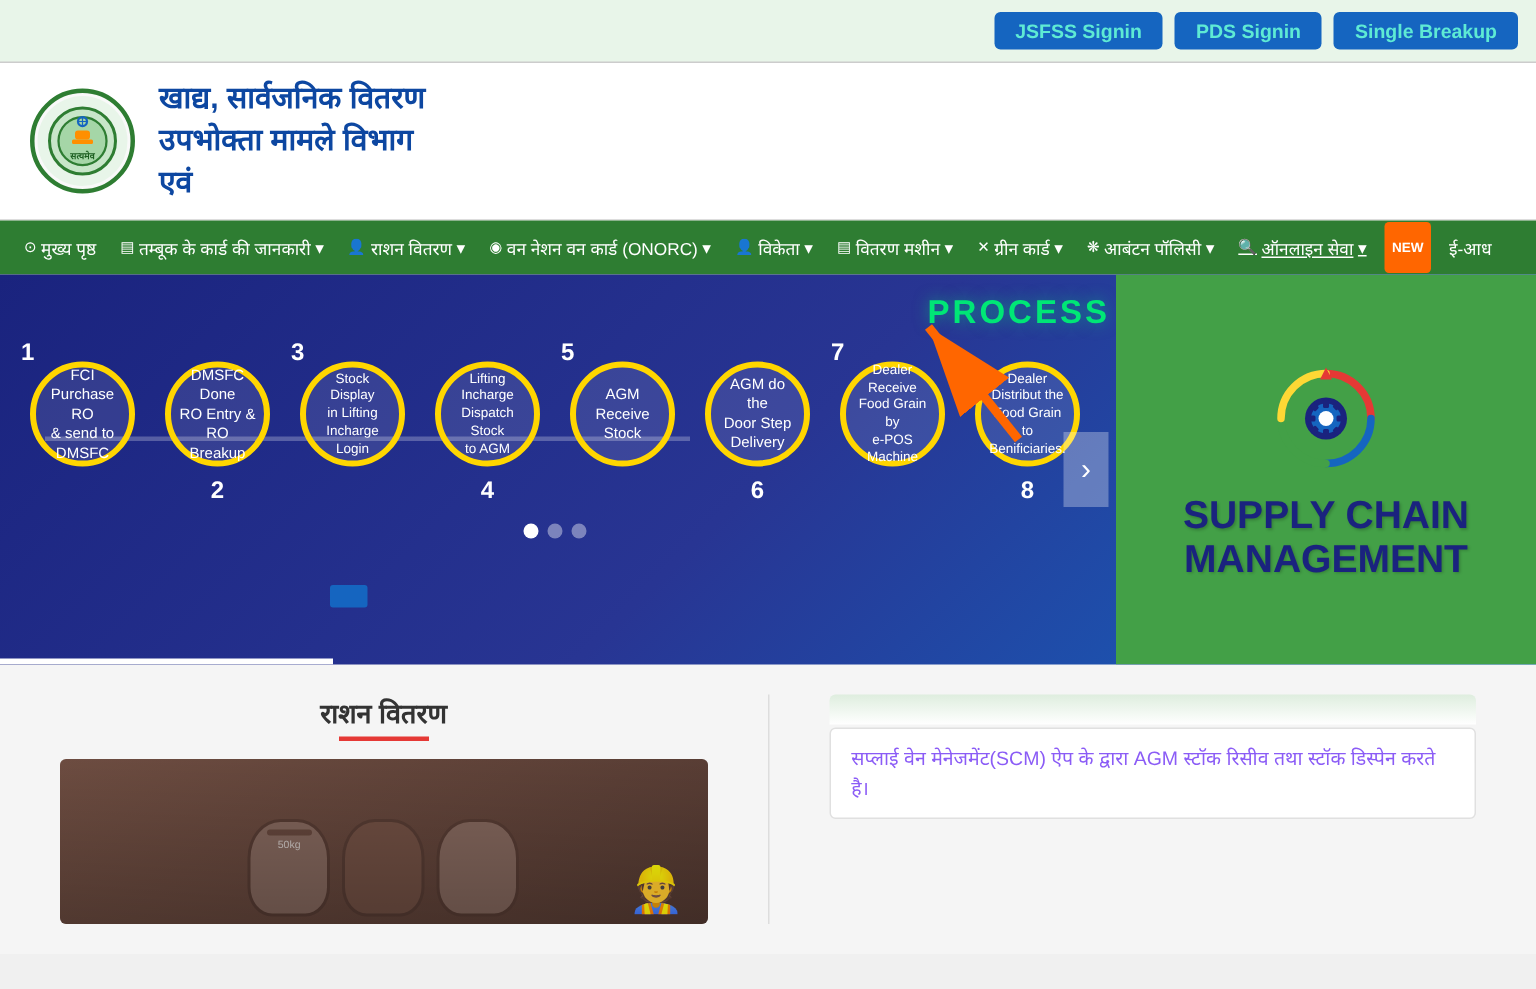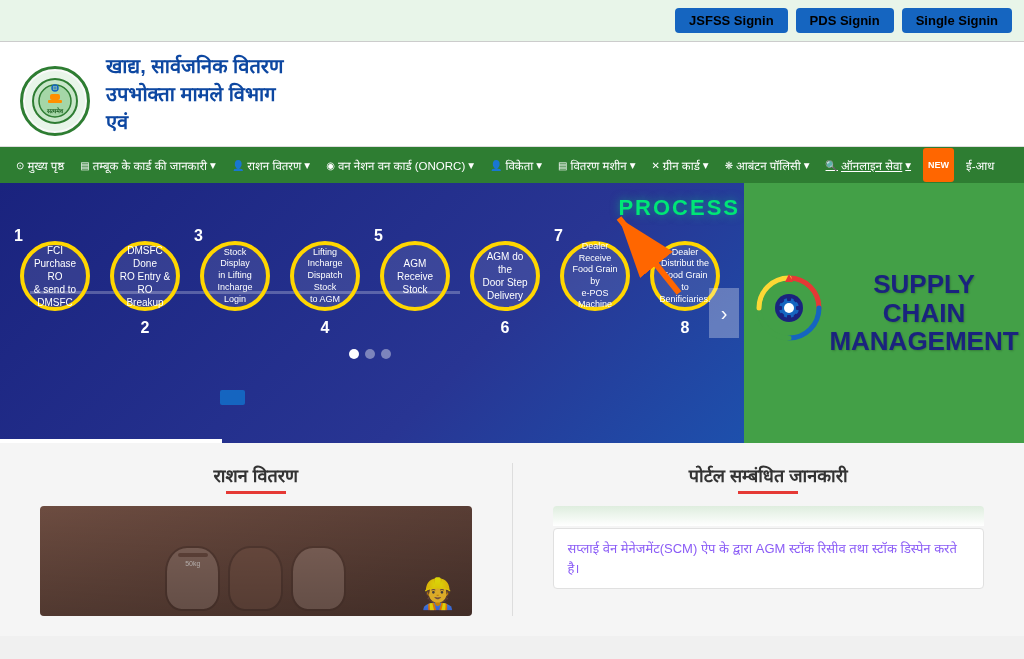--- a/index.html
+++ b/index.html
@@ -13,31 +13,31 @@
       align-items: center;
       padding: 8px 12px;
       gap: 8px;
       border-bottom: 1px solid #ccc;
     }
     .top-btn {
       padding: 5px 14px;
       border: none;
       border-radius: 4px;
       background: #1565c0;
-      color: #000000;
+      color: #5eead4;
       font-size: 13px;
       cursor: pointer;
       font-weight: bold;
     }
 
     
     .header {
       background: white;
       display: flex;
-      align-items: flex-end;
+      align-items: center;
       padding: 10px 20px;
       border-bottom: 1px solid #ddd;
     }
     .logo-circle {
       width: 70px;
       height: 70px;
       border-radius: 50%;
       border: 3px solid #2e7d32;
       background: #f9f9f9;
       display: flex;
@@ -98,21 +98,21 @@
       overflow: hidden;
     }
     .banner-green-right {
       position: absolute;
       right: 0;
       top: 0;
       width: 280px;
       height: 100%;
       background: #43a047;
       display: flex;
-      flex-direction: row;
+      flex-direction: column;
       align-items: center;
       justify-content: center;
       padding: 10px;
     }
     .supply-chain-text {
       color: #1a237e;
       font-size: 26px;
       font-weight: 900;
       text-align: center;
       line-height: 1.1;
@@ -269,21 +269,21 @@
       width: 1px;
       background: #ddd;
     }
   </style>
 </head>
 <body>
 
 <div class="top-bar">
   <button class="top-btn">JSFSS Signin</button>
   <button class="top-btn">PDS Signin</button>
-  <button class="top-btn">Single Signin</button>
+  <button class="top-btn">Single Breakup</button>
 </div>
 
 <div class="header">
   <div class="logo-circle">
     <div class="logo-inner">
       <svg width="50" height="50" viewBox="0 0 50 50">
         <circle cx="25" cy="25" r="22" fill="#c8e6c9" stroke="#2e7d32" stroke-width="2"></circle>
         <circle cx="25" cy="25" r="16" fill="#a5d6a7" stroke="#2e7d32" stroke-width="1.5"></circle>
 
         <rect x="20" y="18" width="10" height="6" rx="2" fill="#ff8f00"></rect>
@@ -493,21 +493,20 @@
         <div style="position:absolute;top:0;left:0;right:0;bottom:0;background:linear-gradient(to bottom, rgba(0,0,0,0.1), rgba(0,0,0,0.3));"></div>
 
         <div style="position:absolute;right:15px;bottom:5px;color:rgba(255,255,255,0.8);font-size:30px;">👷</div>
       </div>
     </div>
   </div>
 
   <div class="divider"></div>
 
   <div class="section-half">
-    <div class="section-title">पोर्टल सम्बंधित जानकारी</div>
 
     <div style="height:20px;background:linear-gradient(to bottom,rgba(200,230,200,0.5),white);border-radius:4px 4px 0 0;margin-bottom:2px;"></div>
     <div class="info-box">
       <span>सप्लाई वेन मेनेजमेंट(SCM) ऐप के द्वारा AGM स्टॉक रिसीव तथा स्टॉक डिस्पेन करते है।</span>
     </div>
     <div style="height:8px;"></div>
   </div>
 </div>
 
 </body></html>

